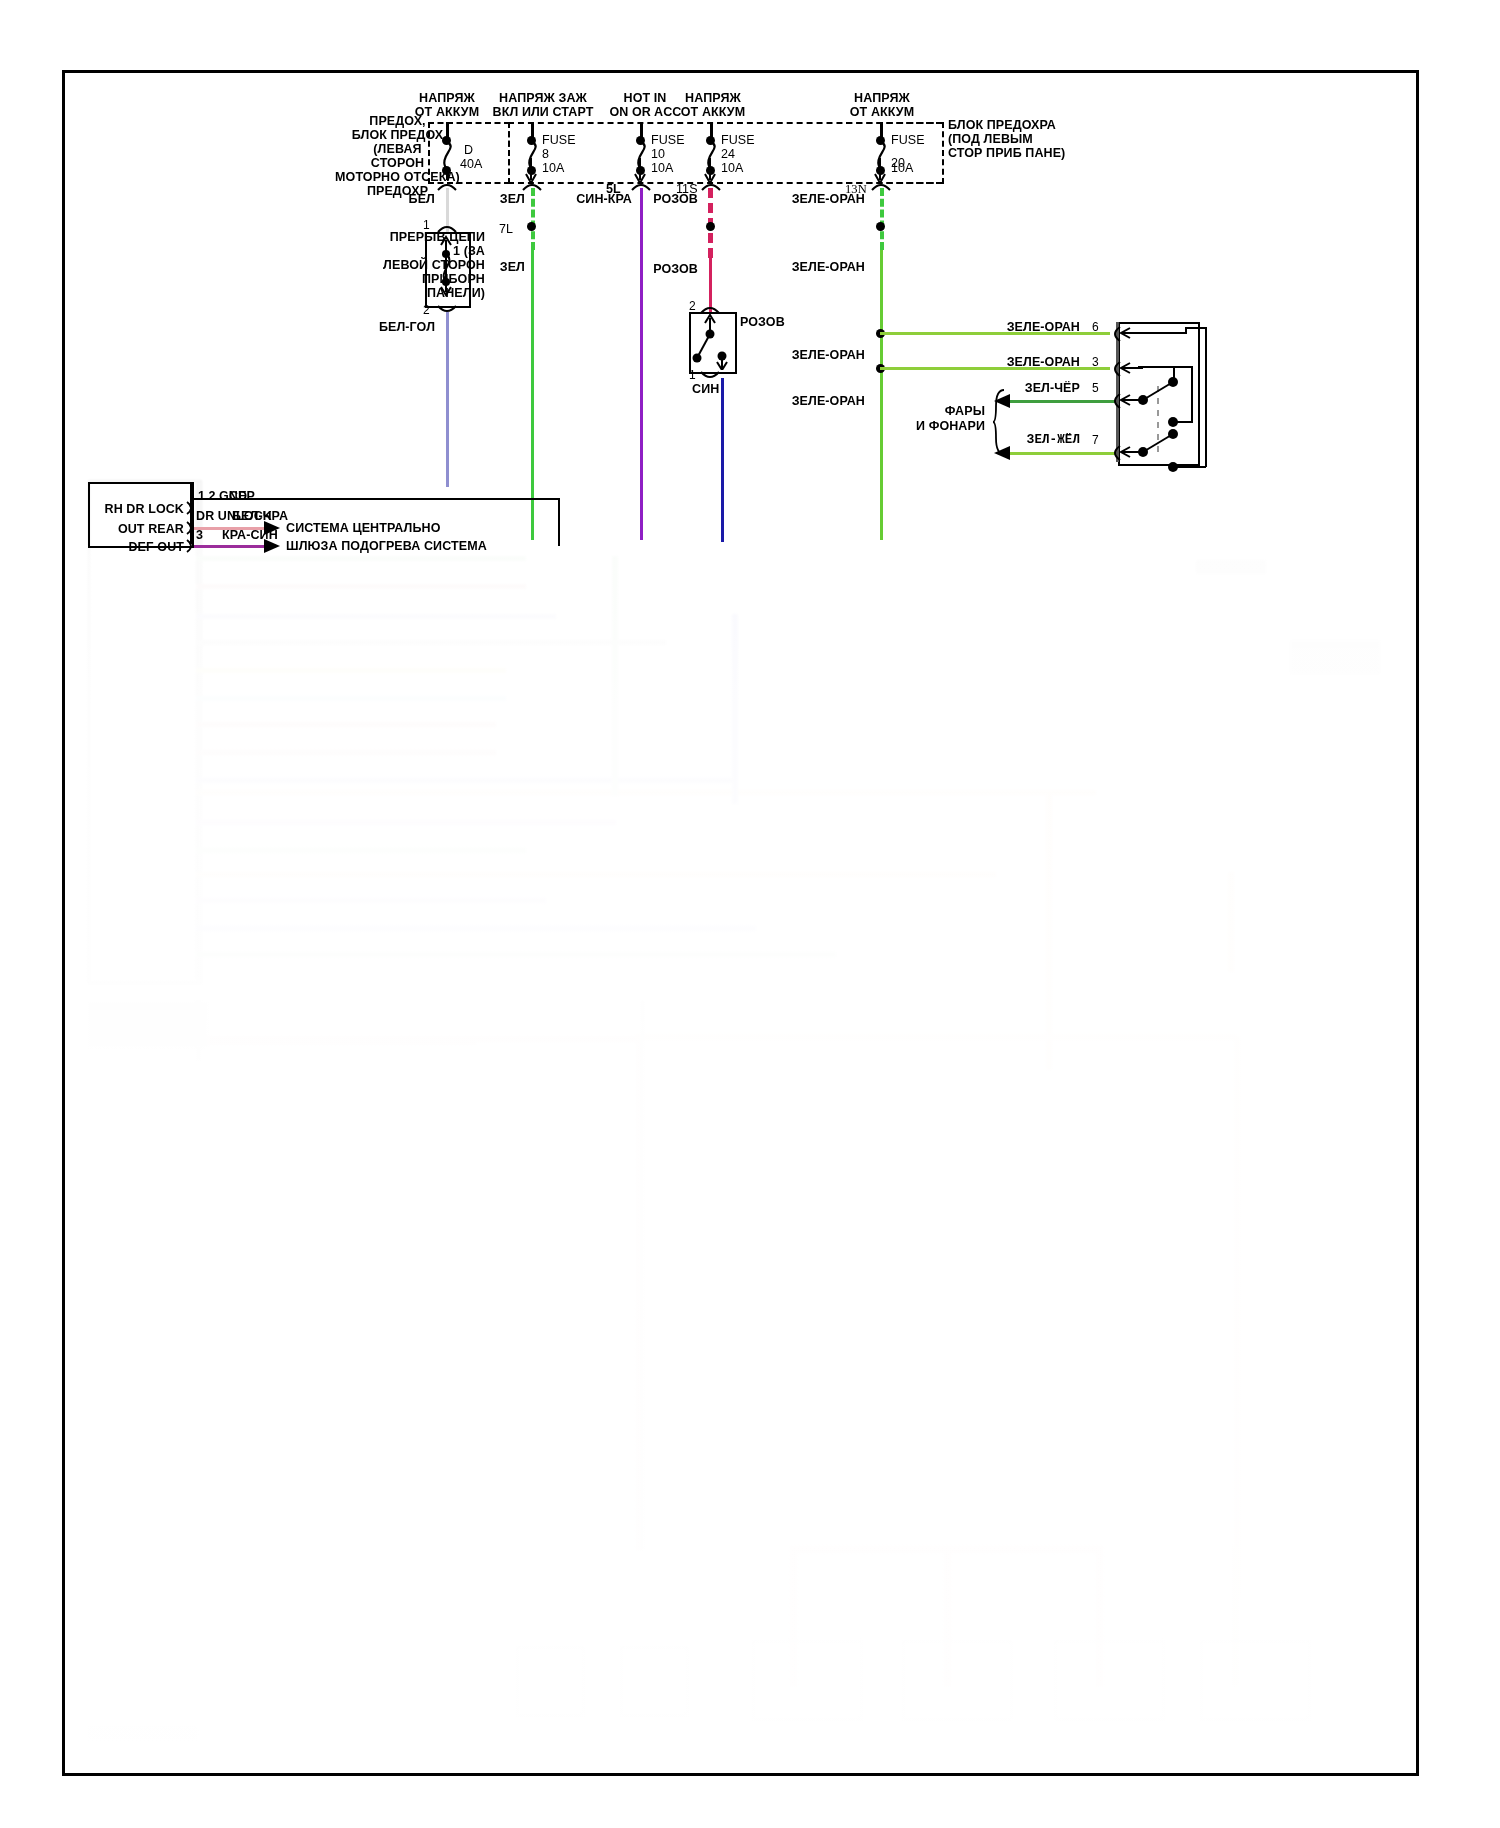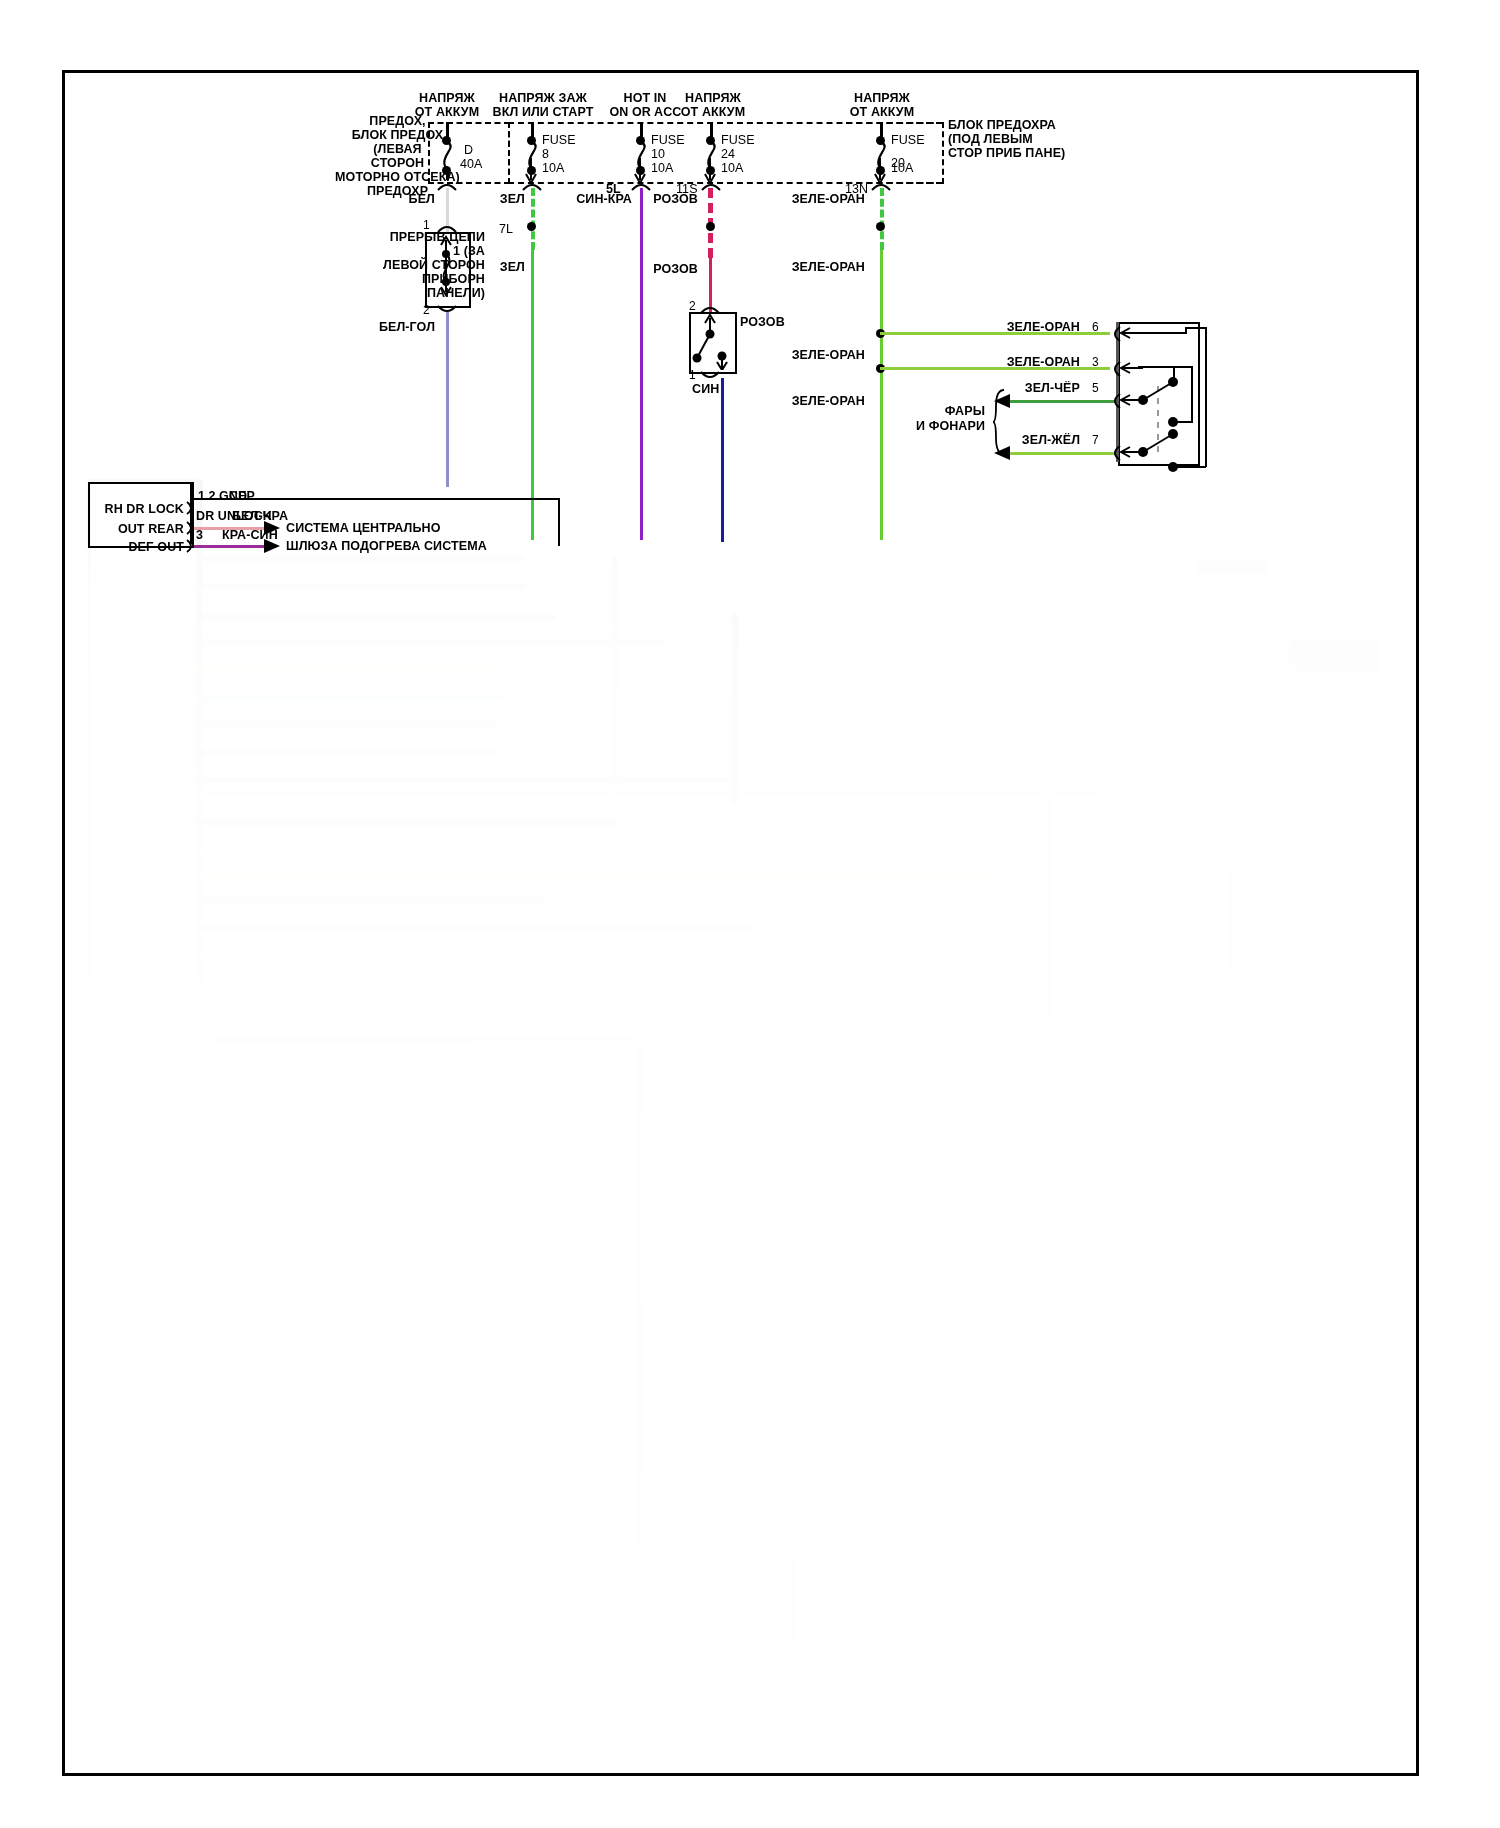--- a/index.html
+++ b/index.html
@@ -254,21 +254,21 @@
   <div class="lbl" style="left:891px;top:133px;">FUSE</div>
   <div class="lbl" style="left:891px;top:156px;">20</div>
   <div class="lbl" style="left:891px;top:161px;">10A</div>
   <svg width="24" height="26" style="position:absolute;left:870px;top:158px;">
     <path d="M10,0 L10,22" stroke="#000" stroke-width="2"></path>
     <path d="M5,16 L10,25 L15,16" stroke="#000" stroke-width="2" fill="none"></path>
   </svg>
   <svg width="22" height="12" style="position:absolute;left:870px;top:180px;">
     <path d="M2,10 Q11,0 20,10" stroke="#000" stroke-width="2" fill="none"></path>
   </svg>
-  <div class="lbl" style="left:845px;top:182px;">13N</div>
+  <div class="lbl" style="left:845px;top:182px;font-family:Liberation Serif, serif;">13N</div>
   <div class="lbl b" style="left:948px;top:118px;white-space:pre-line;">БЛОК ПРЕДОХРА
 (ПОД ЛЕВЫМ
 СТОР ПРИБ ПАНЕ)</div>
   <div class="wire dashv" style="left:880px;top:188px;height:62px;"></div>
   <div class="lbl b r" style="left:760px;top:192px;width:105px;">ЗЕЛЕ-ОРАН</div>
   <div class="dot" style="left:876px;top:222px;"></div>
   <div class="wire vw" style="left:880px;top:250px;height:290px;background:#66cc33;"></div>
   <div class="lbl b r" style="left:760px;top:260px;width:105px;">ЗЕЛЕ-ОРАН</div>
   <div class="lbl b r" style="left:760px;top:348px;width:105px;">ЗЕЛЕ-ОРАН</div>
   <div class="lbl b r" style="left:760px;top:394px;width:105px;">ЗЕЛЕ-ОРАН</div>
@@ -314,21 +314,21 @@
     <polygon points="0,7 16,0 16,14" fill="#000"></polygon>
   </svg>
   <svg width="14" height="16" style="position:absolute;left:1110px;top:393px;">
     <path d="M10,1 Q0,8 10,15" stroke="#000" stroke-width="2" fill="none"></path>
   </svg>
   <svg width="26" height="14" style="position:absolute;left:1118px;top:393px;">
     <path d="M25,7 L4,7" stroke="#000" stroke-width="2"></path>
     <path d="M12,2 L3,7 L12,12" stroke="#000" stroke-width="2" fill="none"></path>
   </svg>
 
-  <div class="lbl b r" style="left:1000px;top:433px;width:80px;">ЗЕЛ-ЖЁЛ</div>
+  <div class="lbl b r" style="left:1000px;top:433px;width:80px;font-family:Liberation Mono, monospace;">ЗЕЛ-ЖЁЛ</div>
   <div class="lbl num" style="left:1092px;top:433px;">7</div>
   <div class="wire hw" style="left:1010px;top:452px;width:105px;background:#8ece3a;"></div>
   <svg width="22" height="14" style="position:absolute;left:994px;top:446px;">
     <polygon points="0,7 16,0 16,14" fill="#000"></polygon>
   </svg>
   <svg width="14" height="16" style="position:absolute;left:1110px;top:445px;">
     <path d="M10,1 Q0,8 10,15" stroke="#000" stroke-width="2" fill="none"></path>
   </svg>
   <svg width="26" height="14" style="position:absolute;left:1118px;top:445px;">
     <path d="M25,7 L4,7" stroke="#000" stroke-width="2"></path>

